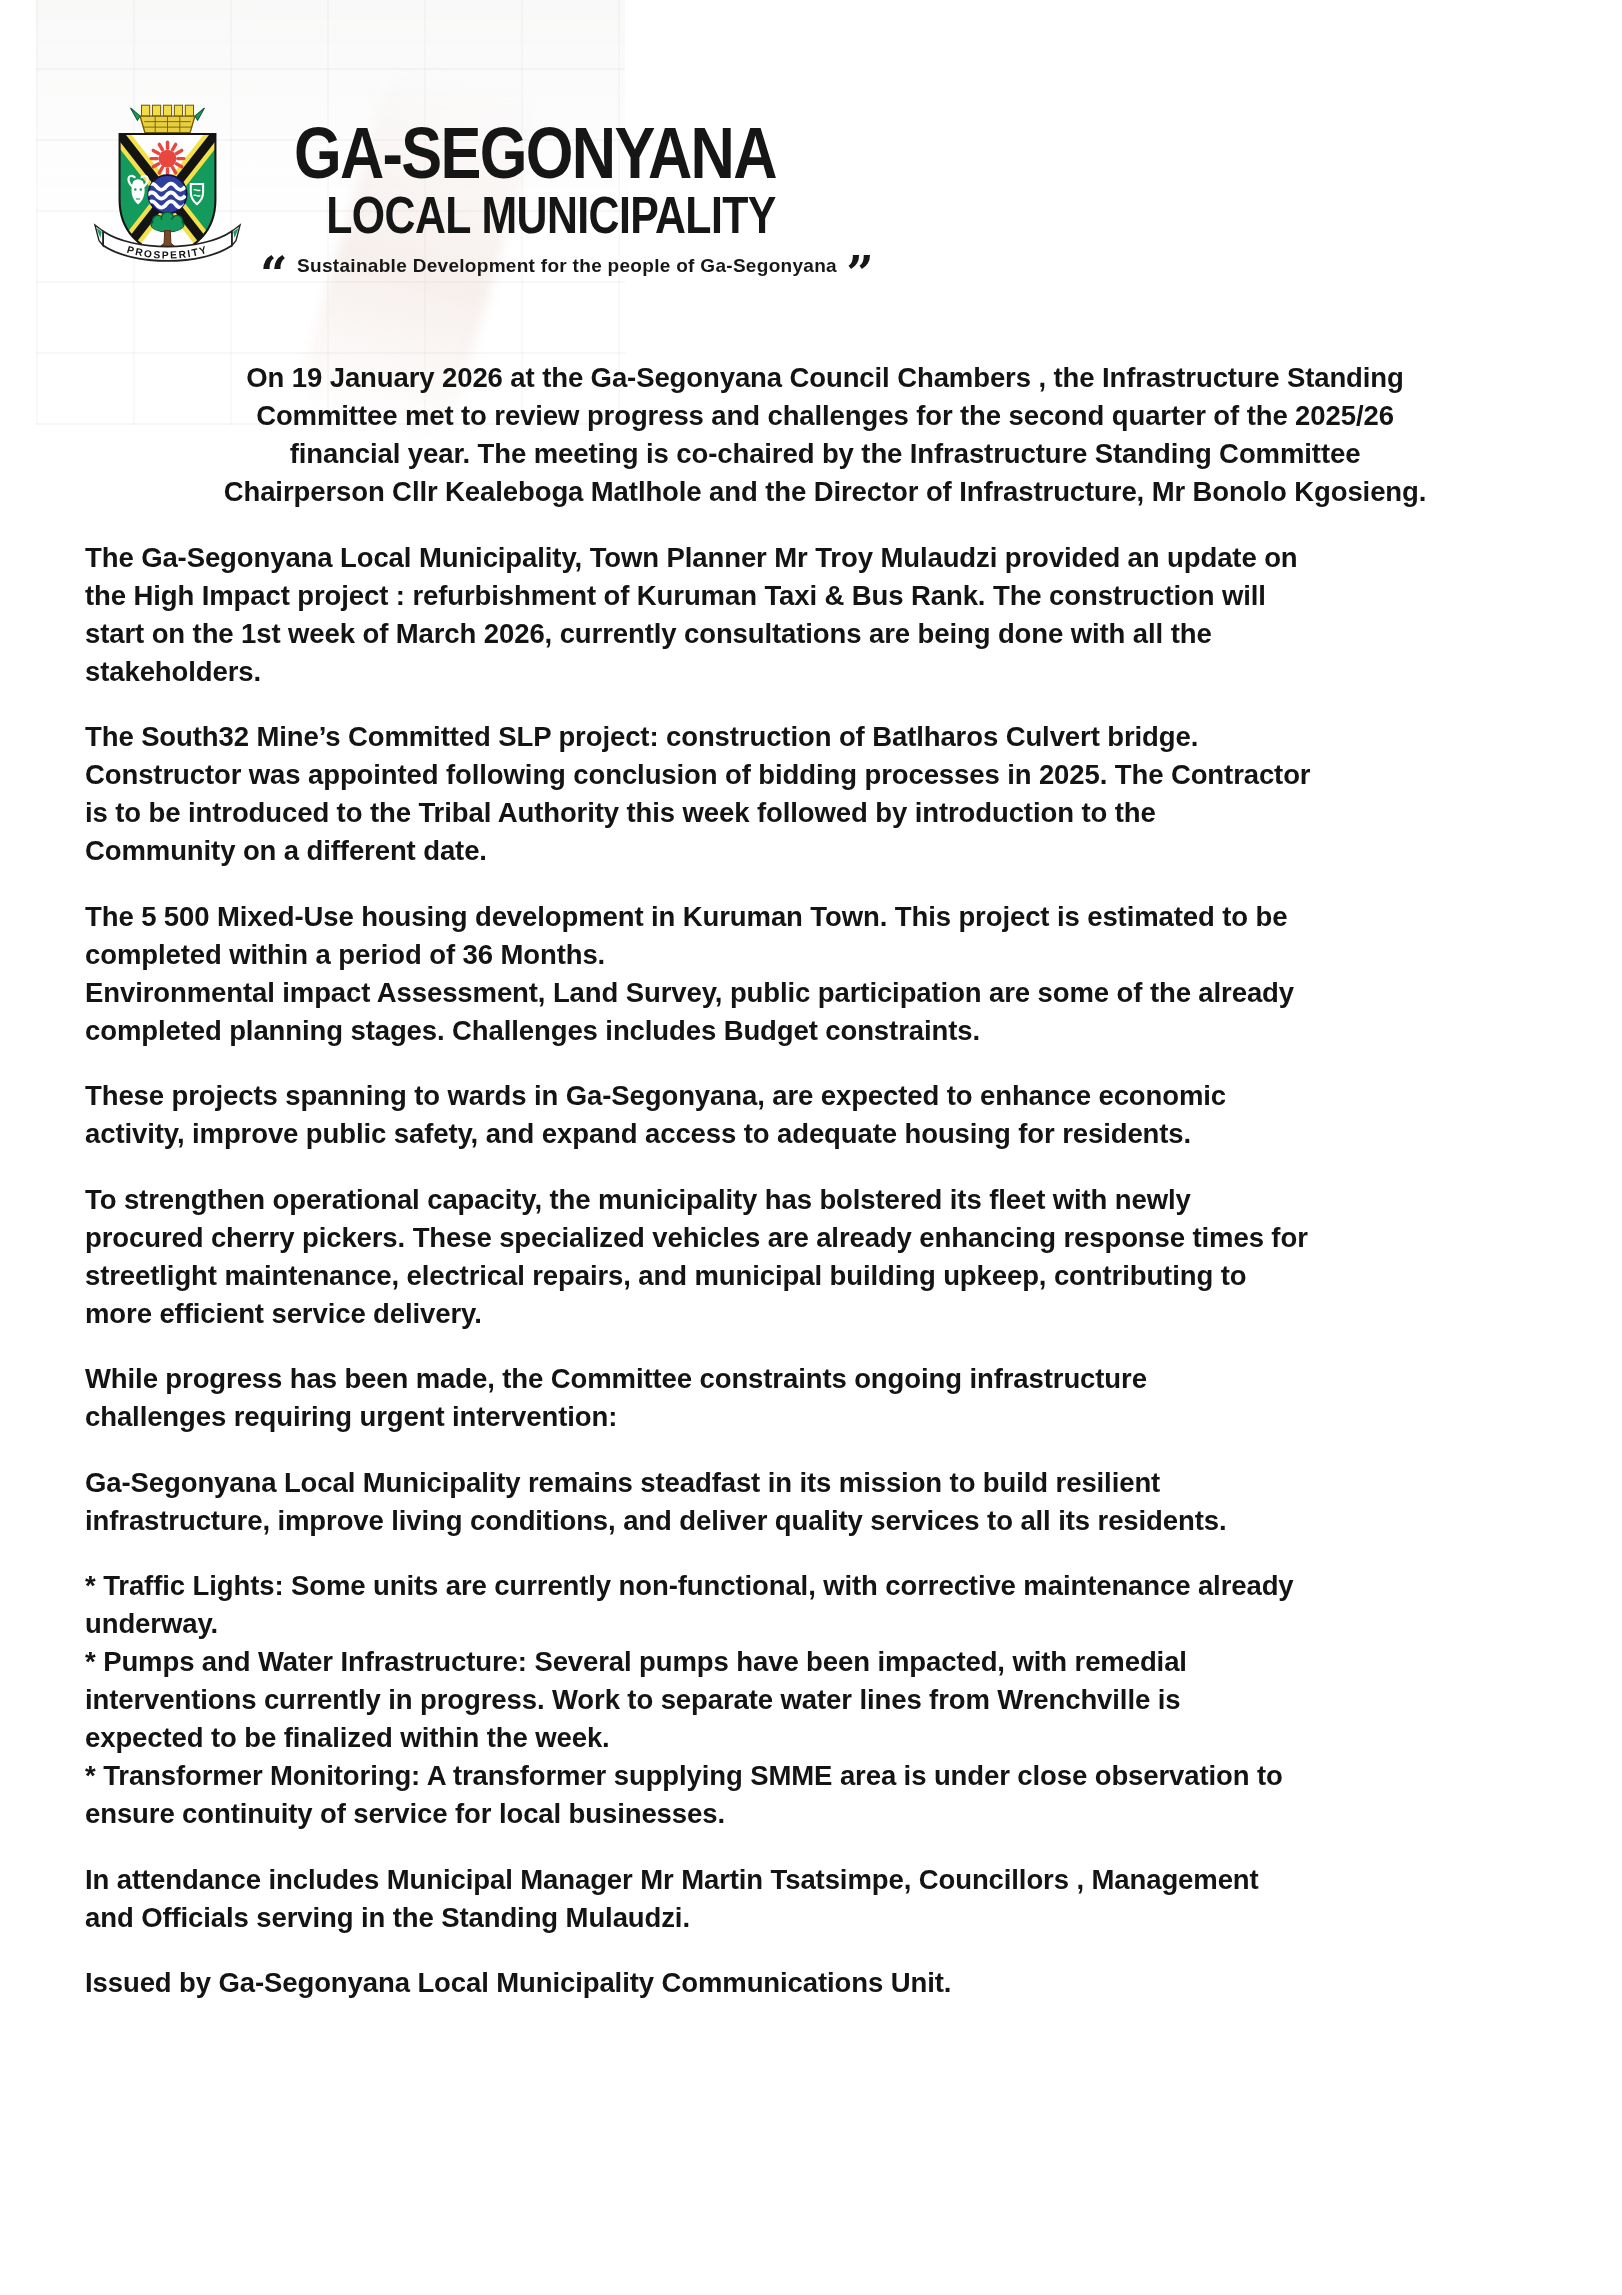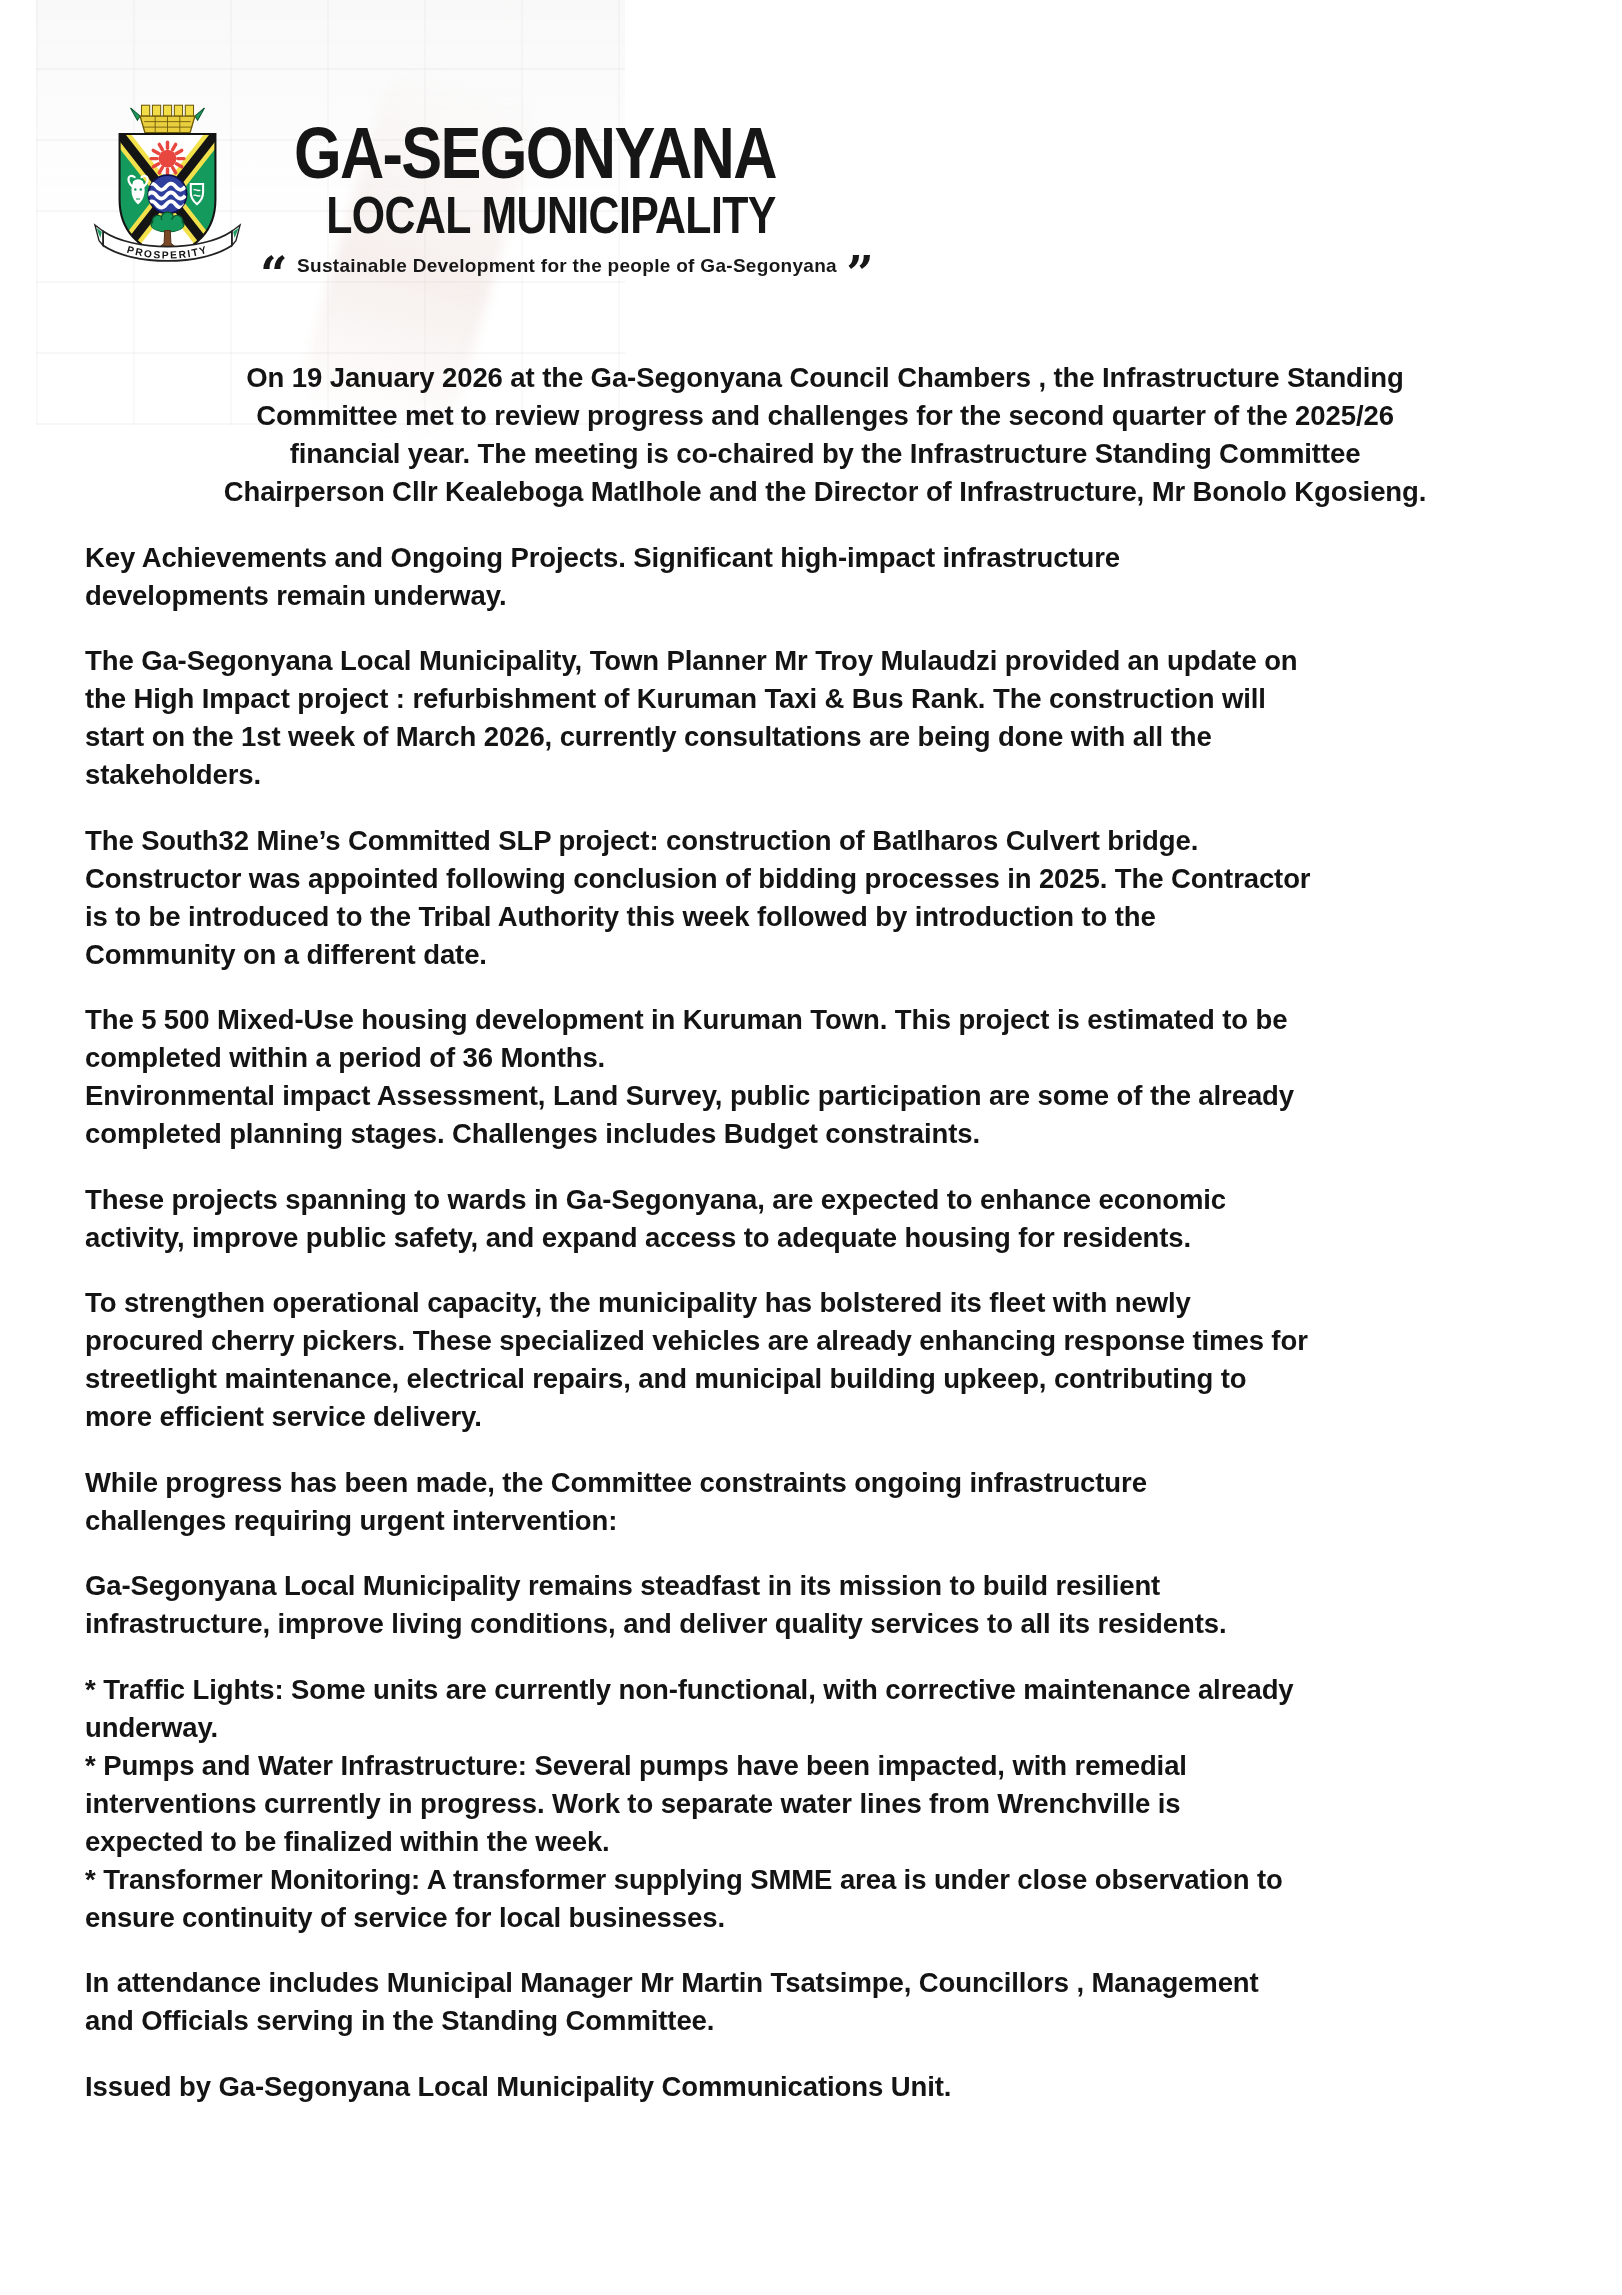--- a/index.html
+++ b/index.html
@@ -174,22 +174,20 @@
       <span>Sustainable Development for the people of Ga-Segonyana</span>
       <span class="q">”</span>
     </div>
   </div>
 
   <main>
     <p class="body-par">On 19 January 2026 at the Ga-Segonyana Council Chambers , the Infrastructure Standing
 Committee met to review progress and challenges for the second quarter of the 2025/26
 financial year. The meeting is co-chaired by the Infrastructure Standing Committee
 Chairperson Cllr Kealeboga Matlhole and the Director of Infrastructure, Mr Bonolo Kgosieng.</p>
-    <p class="body-par">Key Achievements and Ongoing Projects. Significant high-impact infrastructure
-developments remain underway.</p>
     <p class="body-par">The Ga-Segonyana Local Municipality, Town Planner Mr Troy Mulaudzi provided an update on
 the High Impact project : refurbishment of Kuruman Taxi &amp; Bus Rank. The construction will
 start on the 1st week of March 2026, currently consultations are being done with all the
 stakeholders.</p>
     <p class="body-par">The South32 Mine’s Committed SLP project: construction of Batlharos Culvert bridge.
 Constructor was appointed following conclusion of bidding processes in 2025. The Contractor
 is to be introduced to the Tribal Authority this week followed by introduction to the
 Community on a different date.</p>
     <p class="body-par">The 5 500 Mixed-Use housing development in Kuruman Town. This project is estimated to be
 completed within a period of 36 Months.
@@ -206,18 +204,18 @@
     <p class="body-par">Ga-Segonyana Local Municipality remains steadfast in its mission to build resilient
 infrastructure, improve living conditions, and deliver quality services to all its residents.</p>
     <p class="body-par">* Traffic Lights: Some units are currently non-functional, with corrective maintenance already
 underway.
 * Pumps and Water Infrastructure: Several pumps have been impacted, with remedial
 interventions currently in progress. Work to separate water lines from Wrenchville is
 expected to be finalized within the week.
 * Transformer Monitoring: A transformer supplying SMME area is under close observation to
 ensure continuity of service for local businesses.</p>
     <p class="body-par">In attendance includes Municipal Manager Mr Martin Tsatsimpe, Councillors , Management
-and Officials serving in the Standing Committee.</p>
+and Officials serving in the Standing Mulaudzi.</p>
     <p class="body-par">Issued by Ga-Segonyana Local Municipality Communications Unit.</p>
   </main>
 
 </div>
 
 
 </body></html>

